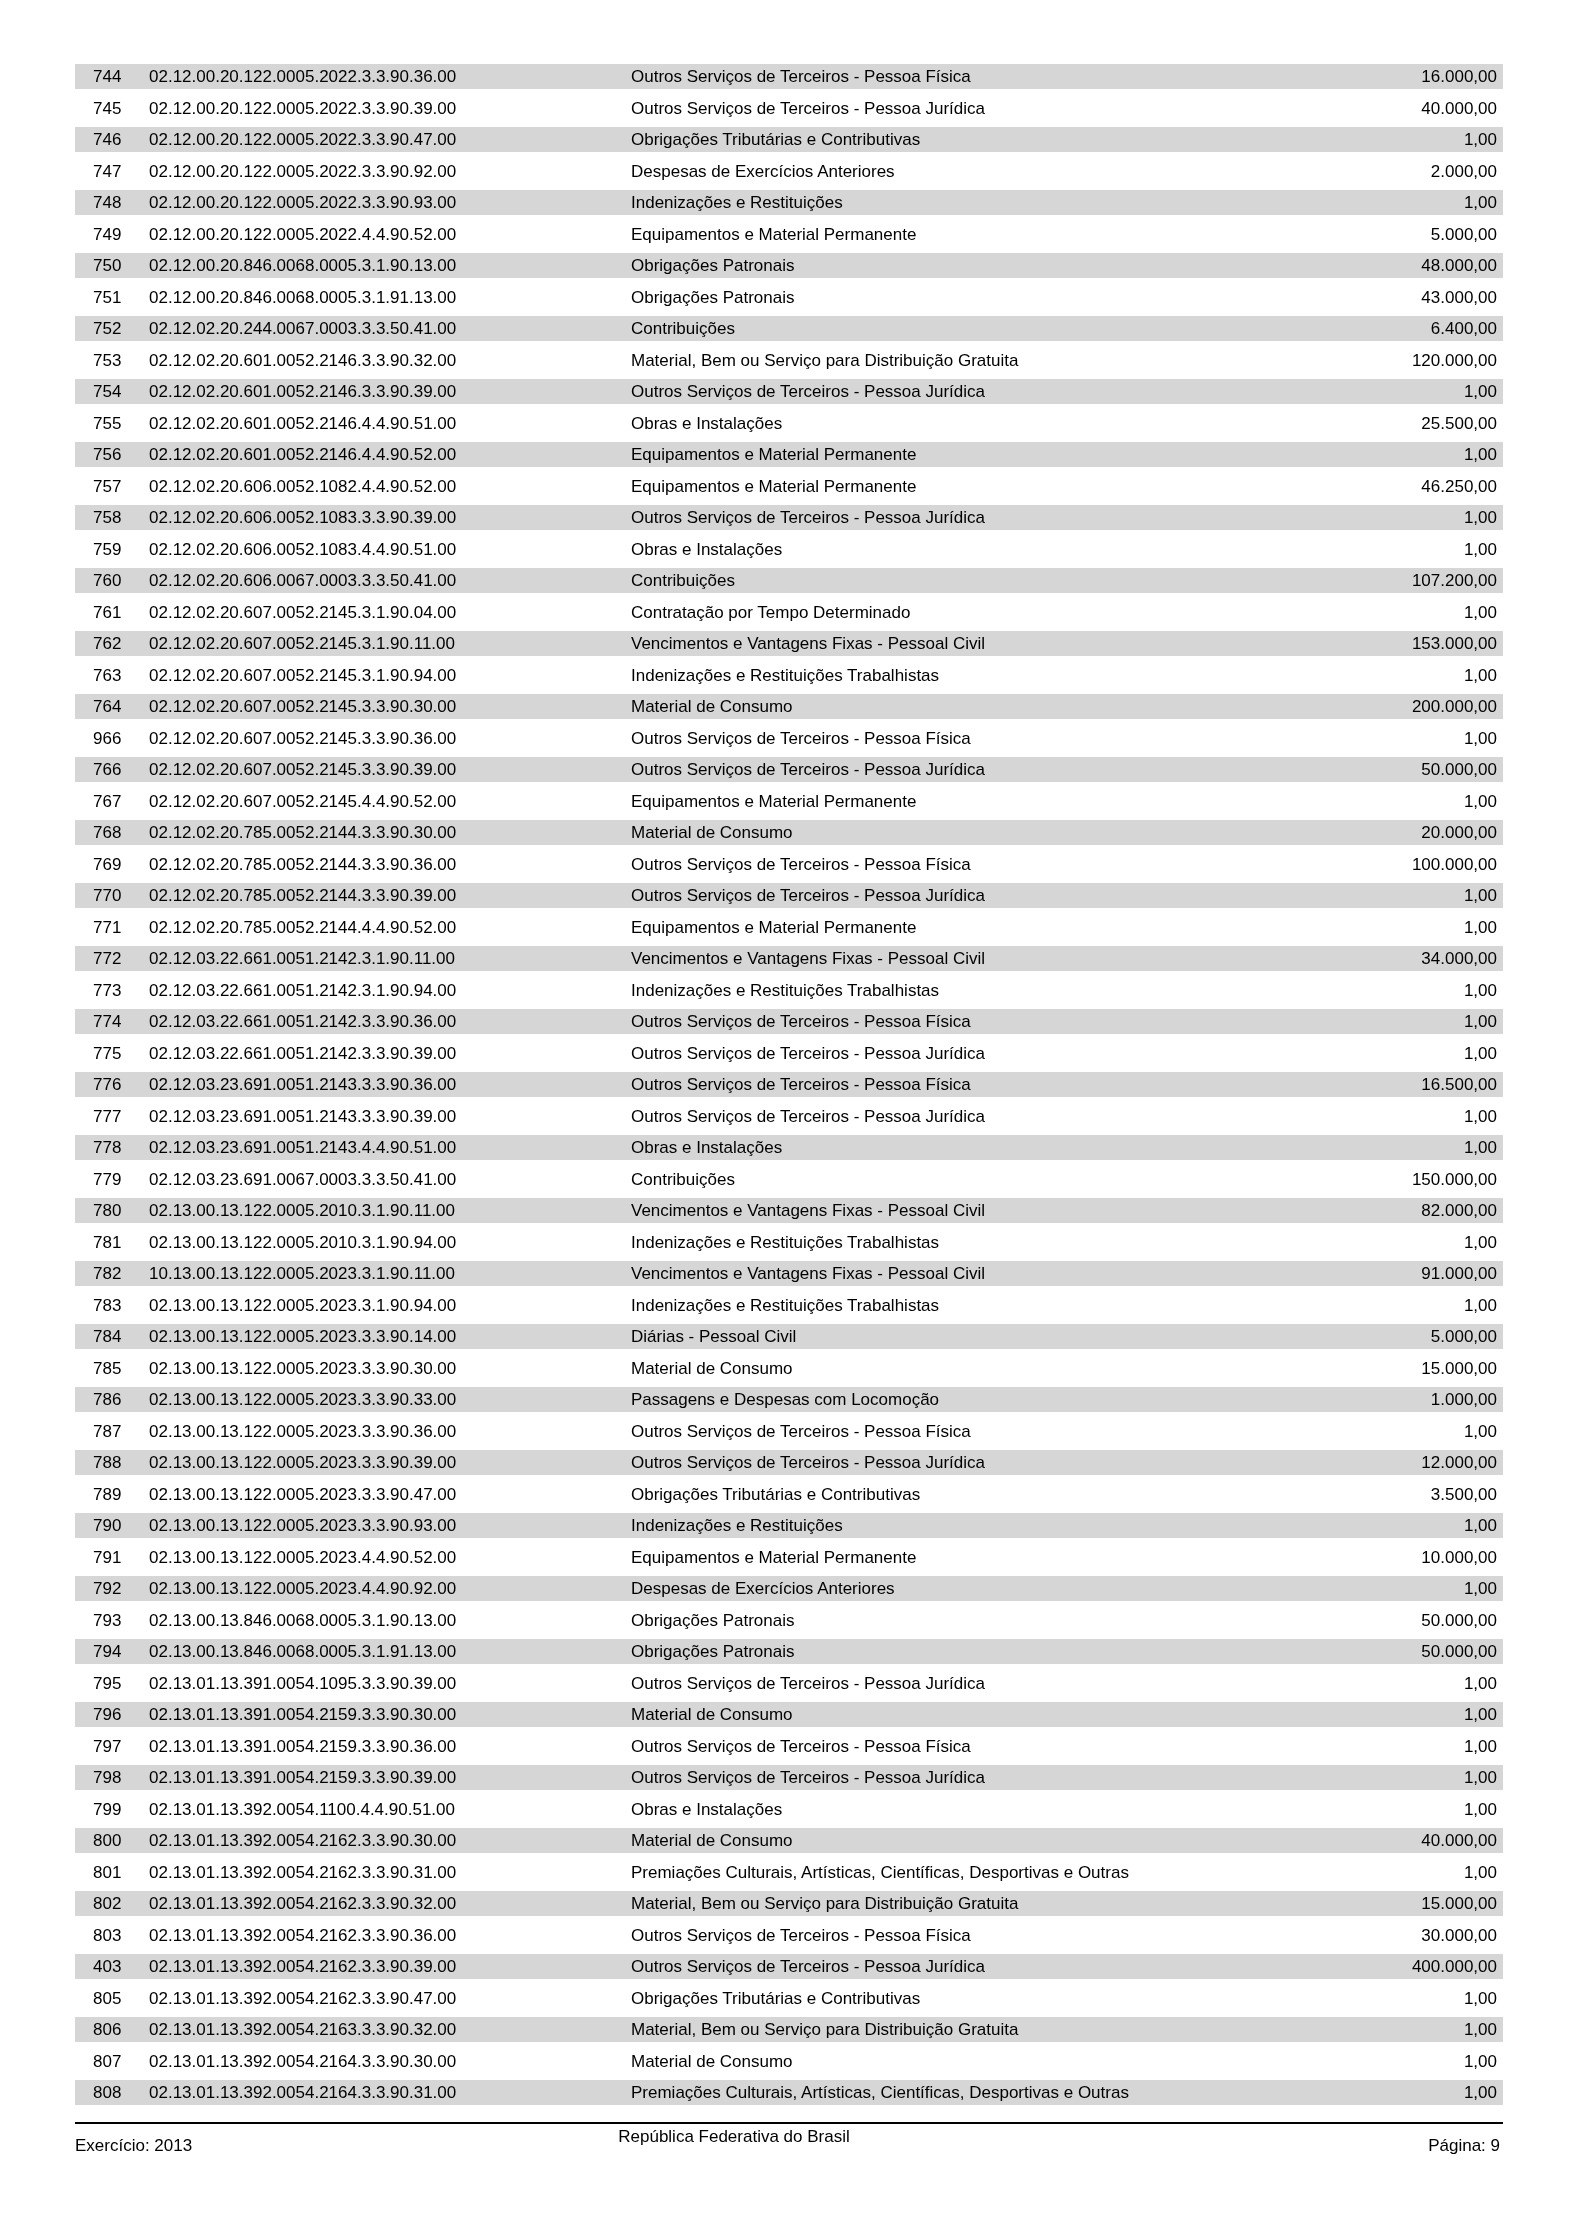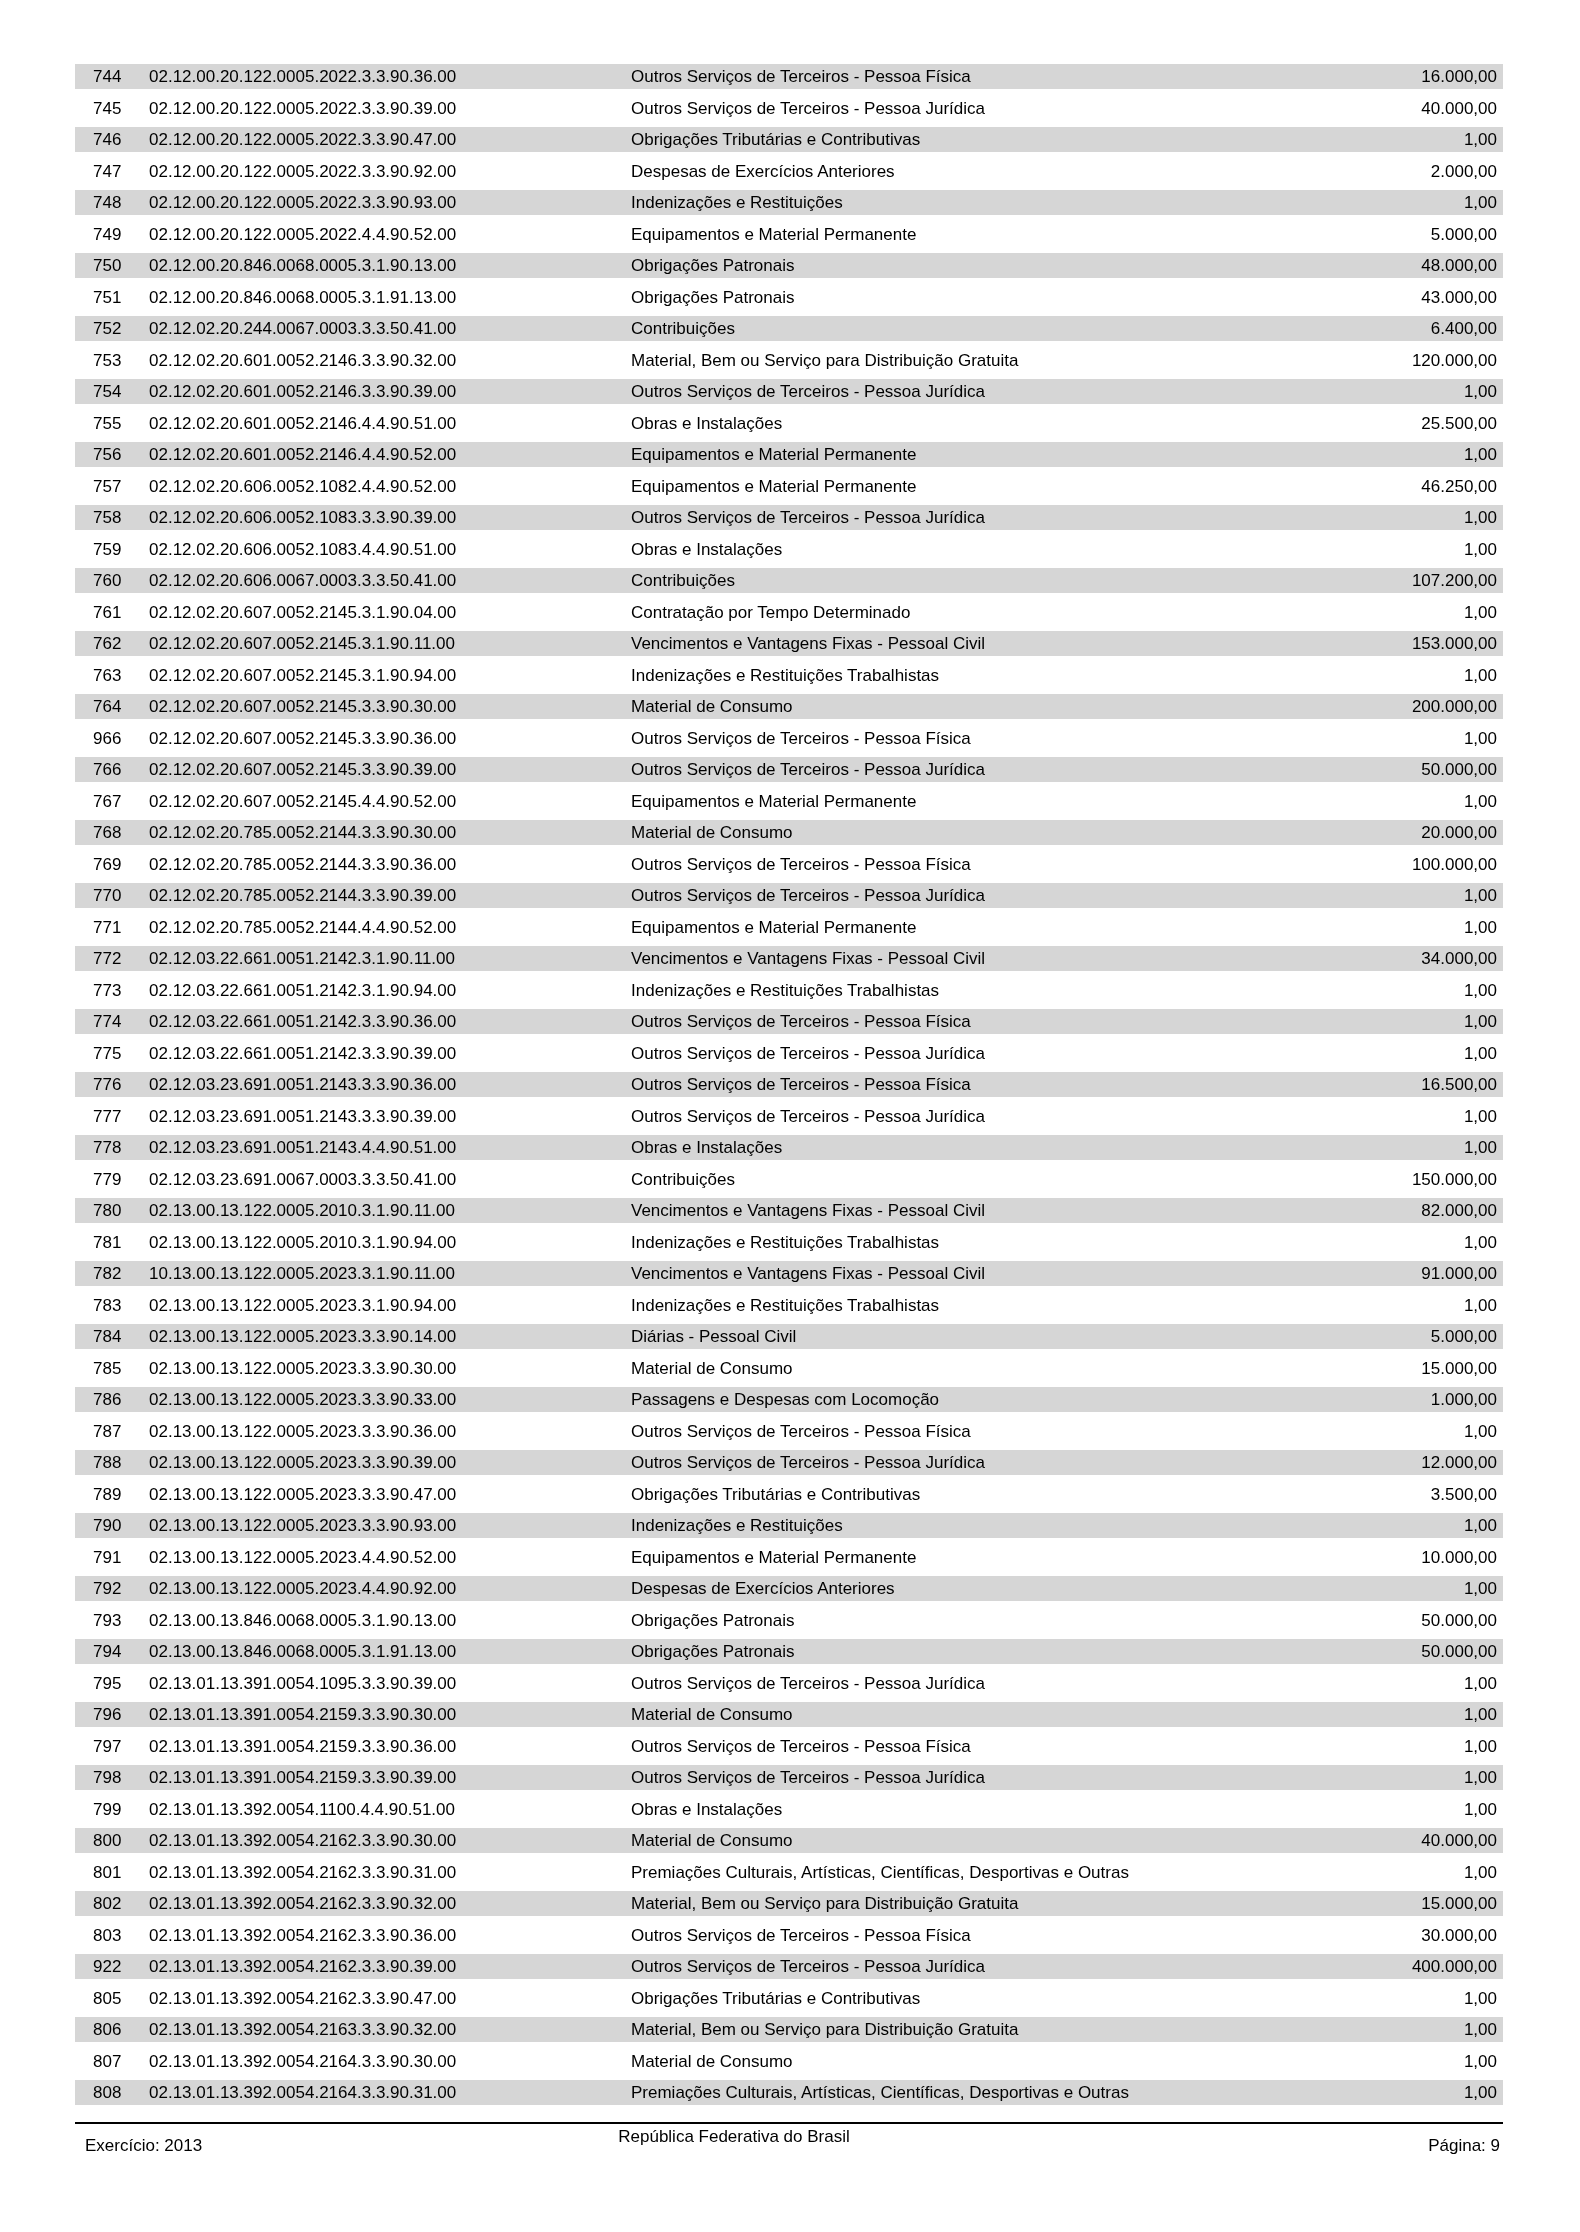--- a/index.html
+++ b/index.html
@@ -9,21 +9,21 @@
   .row { position: relative; height: 31.5px; font-size: 17px; }
   .row .band { position: absolute; left: 0; right: 0; top: 0; height: 25px; }
   .row.shaded .band { background: #d6d6d6; }
   .row span { position: absolute; top: 3px; white-space: nowrap; line-height: 20px; }
   .c-num { left: 18px; width: 40px; text-align: left; }
   .c-code { left: 74px; }
   .c-desc { left: 556px; }
   .c-val { right: 6px; text-align: right; }
   #footer-line { position: absolute; left: 75px; width: 1428px; top: 2122px; height: 2px; background: #000; }
   .foot { position: absolute; font-size: 17px; white-space: nowrap; }
-  #foot-left { left: 85px; top: 2136px; }
+  #foot-left { left: 75px; top: 2136px; }
   #foot-center { left: 0; width: 1468px; text-align: center; top: 2127px; }
   #foot-right { right: 80px; top: 2136px; }
 </style>
 </head>
 <body>
 
 <div id="table">
     <div class="row shaded">
       <div class="band"></div>
       <span class="c-num">744</span>
@@ -439,21 +439,21 @@
     </div>
     <div class="row">
       <div class="band"></div>
       <span class="c-num">803</span>
       <span class="c-code">02.13.01.13.392.0054.2162.3.3.90.36.00</span>
       <span class="c-desc">Outros Serviços de Terceiros - Pessoa Física</span>
       <span class="c-val">30.000,00</span>
     </div>
     <div class="row shaded">
       <div class="band"></div>
-      <span class="c-num">922</span>
+      <span class="c-num">403</span>
       <span class="c-code">02.13.01.13.392.0054.2162.3.3.90.39.00</span>
       <span class="c-desc">Outros Serviços de Terceiros - Pessoa Jurídica</span>
       <span class="c-val">400.000,00</span>
     </div>
     <div class="row">
       <div class="band"></div>
       <span class="c-num">805</span>
       <span class="c-code">02.13.01.13.392.0054.2162.3.3.90.47.00</span>
       <span class="c-desc">Obrigações Tributárias e Contributivas</span>
       <span class="c-val">1,00</span>

